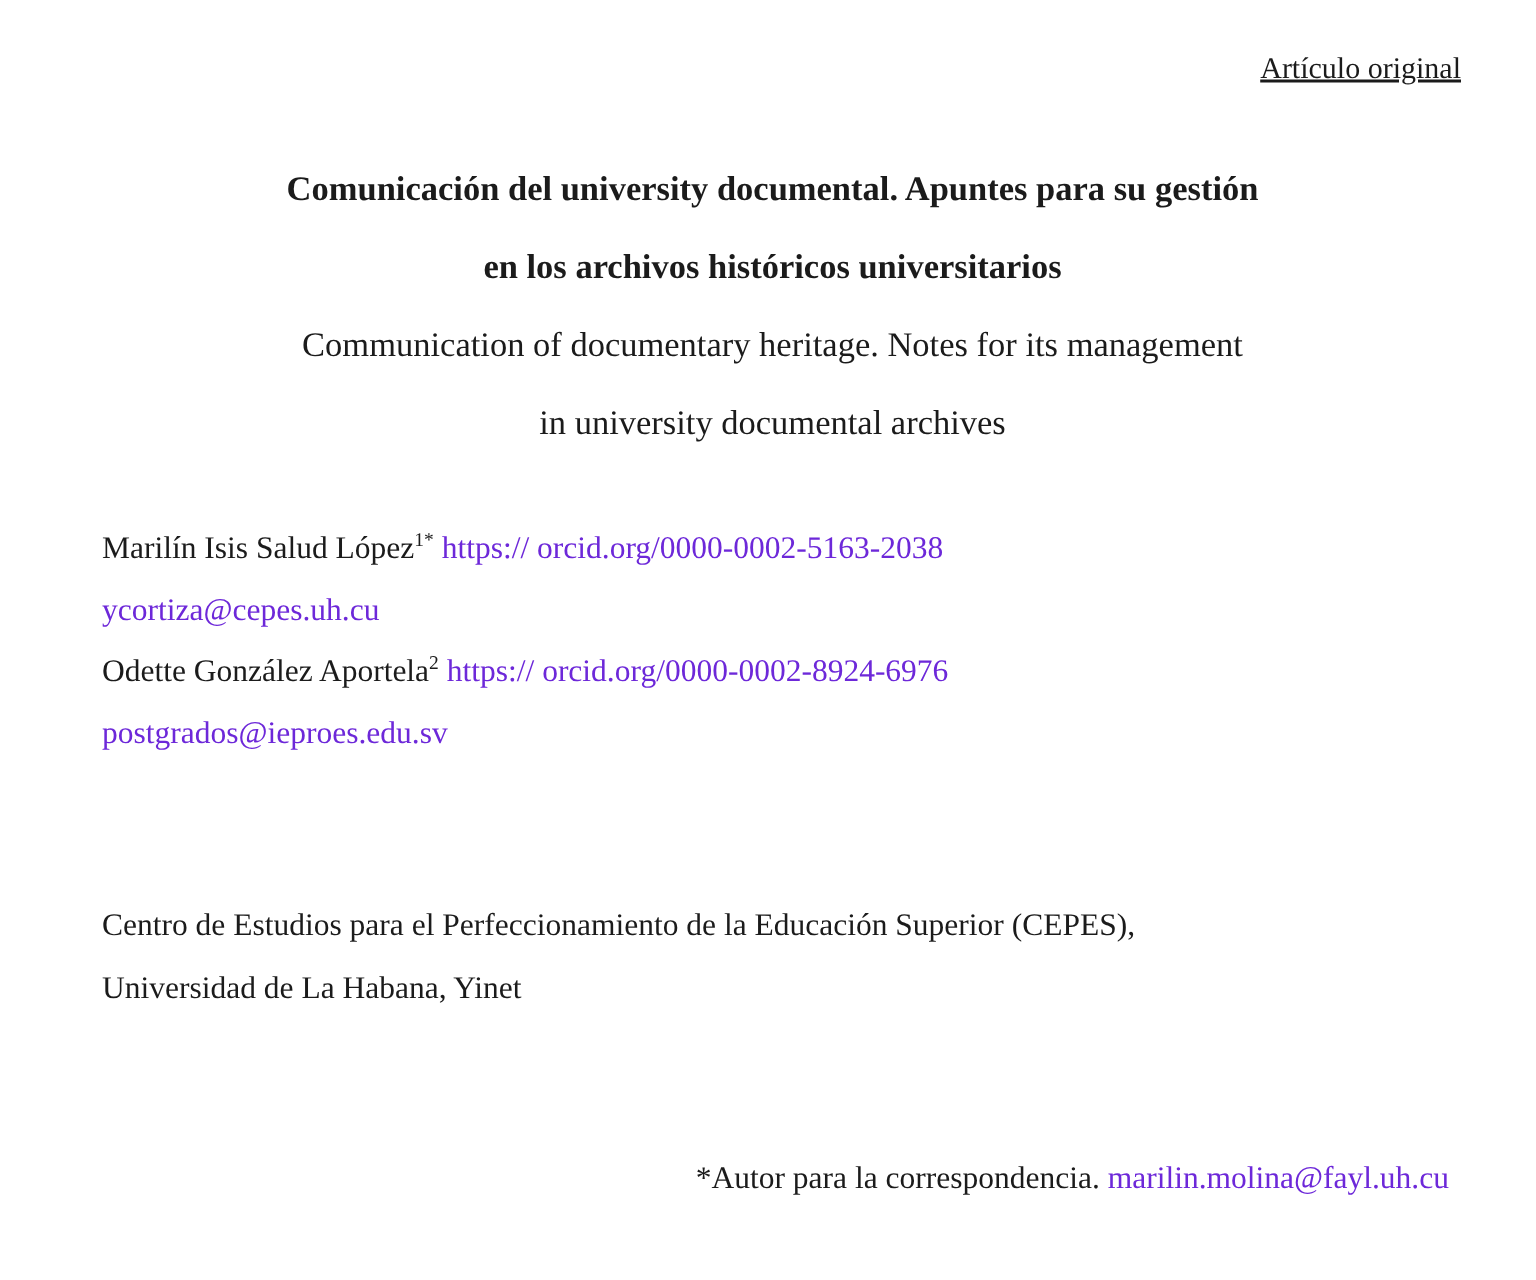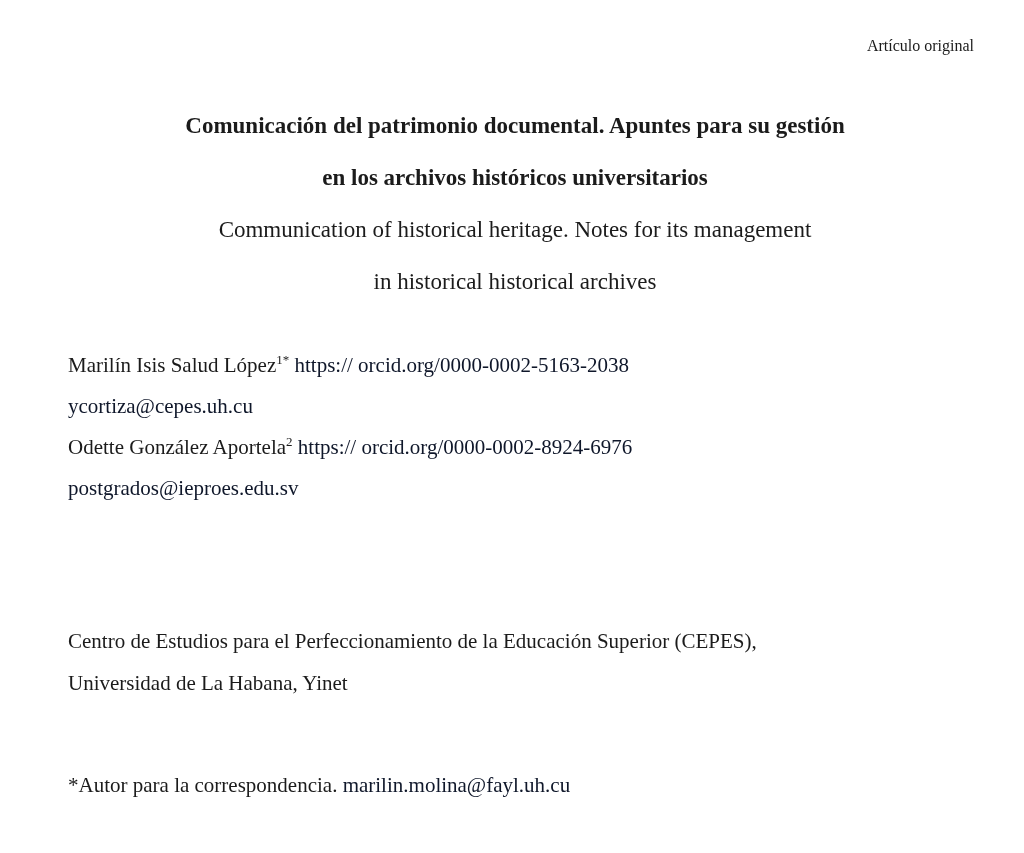--- a/index.html
+++ b/index.html
@@ -13,22 +13,23 @@
     height: 853px;
     background: #ffffff;
     color: #1b1b1b;
     font-family: "Liberation Serif", "DejaVu Serif", serif;
     overflow: hidden;
   }
   .article-type {
     position: absolute;
     top: 34px;
     right: 50px;
-    font-size: 16px;
+    font-size: 20px;
     line-height: 24px;
+    text-decoration: underline;
   }
   .title-block {
     position: absolute;
     top: 100px;
     left: 64px;
     right: 58px;
     text-align: center;
     font-size: 23px;
     line-height: 52px;
   }
@@ -37,55 +38,56 @@
   .byline {
     position: absolute;
     top: 345px;
     left: 68px;
     right: 58px;
     font-size: 21px;
     line-height: 41px;
   }
   .affiliations {
     position: absolute;
-    top: 620px;
+    top: 595px;
     left: 68px;
     right: 58px;
     font-size: 21px;
     line-height: 42px;
   }
   .correspondence {
     position: absolute;
     top: 765px;
     left: 68px;
     right: 58px;
     font-size: 21px;
     line-height: 41px;
+    text-align: right;
   }
   sup {
     font-size: 13px;
     line-height: 0;
   }
   .plain-link {
-    color: #0f172a;
+    color: #6d28d9;
     text-decoration: none;
   }
 </style>
 </head>
 <body>
 
 <div class="page">
 
   <div class="article-type">Artículo original</div>
 
   <div class="title-block">
-    <div class="title-es">Comunicación del patrimonio documental. Apuntes para su gestión</div>
+    <div class="title-es">Comunicación del university documental. Apuntes para su gestión</div>
     <div class="title-es">en los archivos históricos universitarios</div>
-    <div class="title-en">Communication of historical heritage. Notes for its management</div>
-    <div class="title-en">in historical historical archives</div>
+    <div class="title-en">Communication of documentary heritage. Notes for its management</div>
+    <div class="title-en">in university documental archives</div>
   </div>
 
   <div class="byline">
     <div>
       <span>Marilín Isis Salud López</span><sup>1*</sup>
       <span class="plain-link">https:// orcid.org/0000-0002-5163-2038</span>
     </div>
     <div>
       <span class="plain-link">ycortiza@cepes.uh.cu</span>
     </div>

